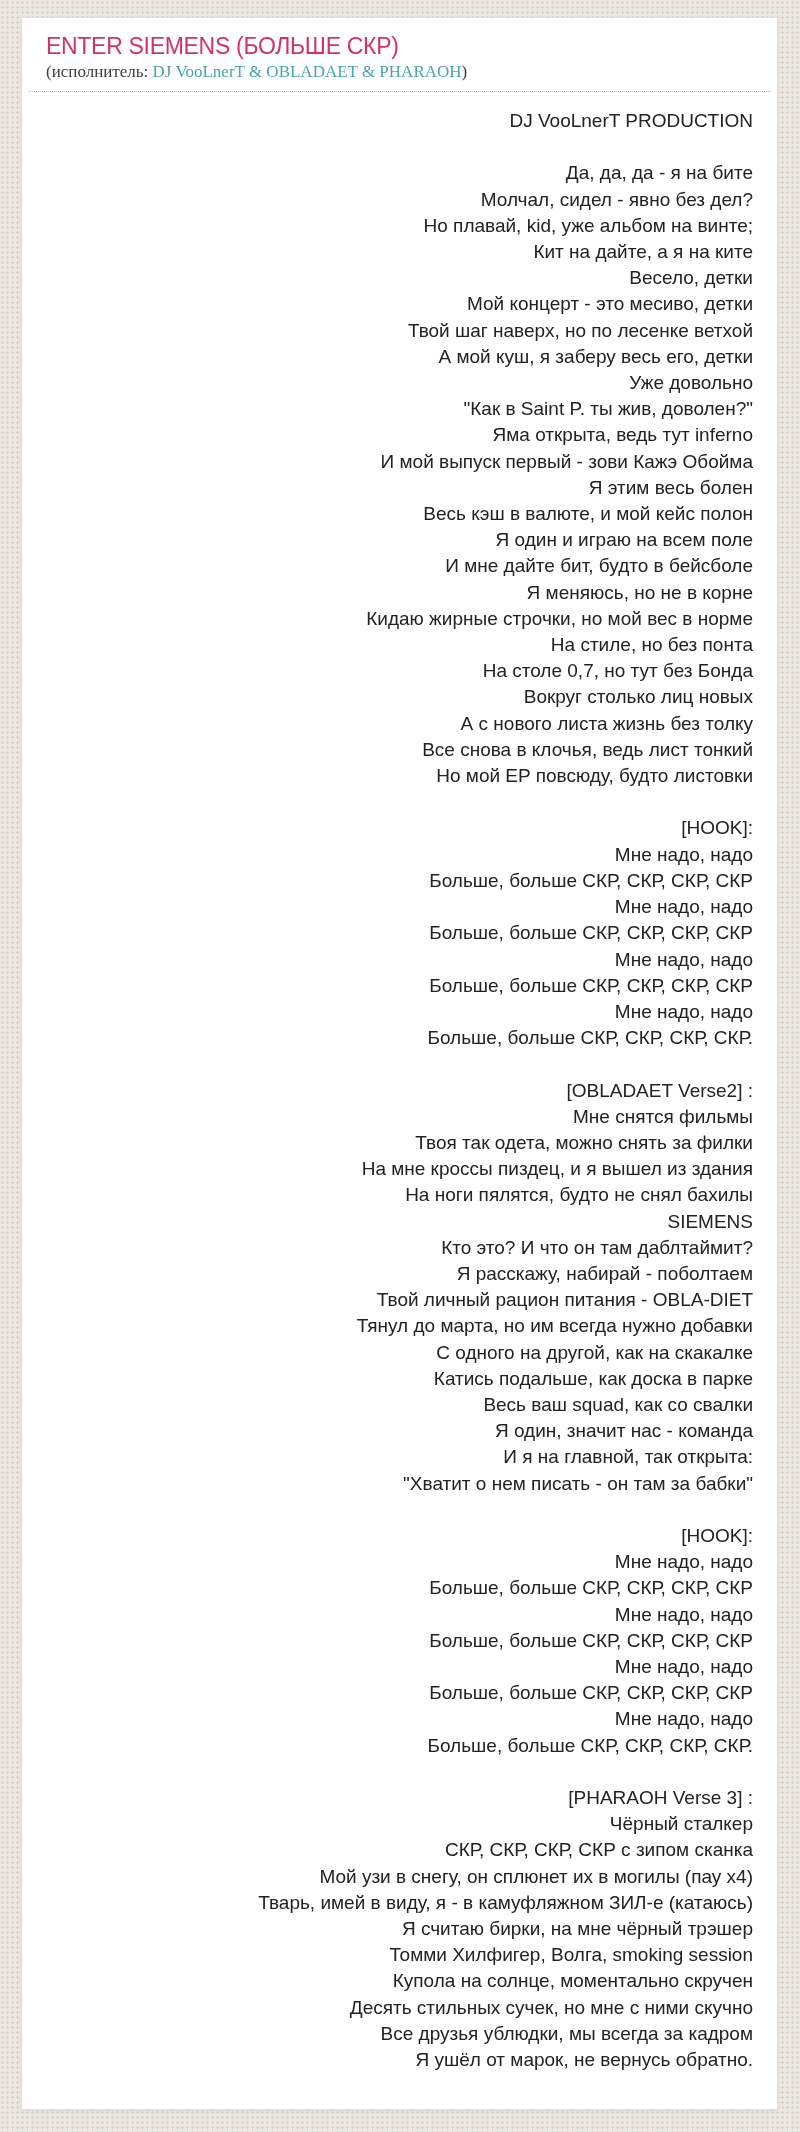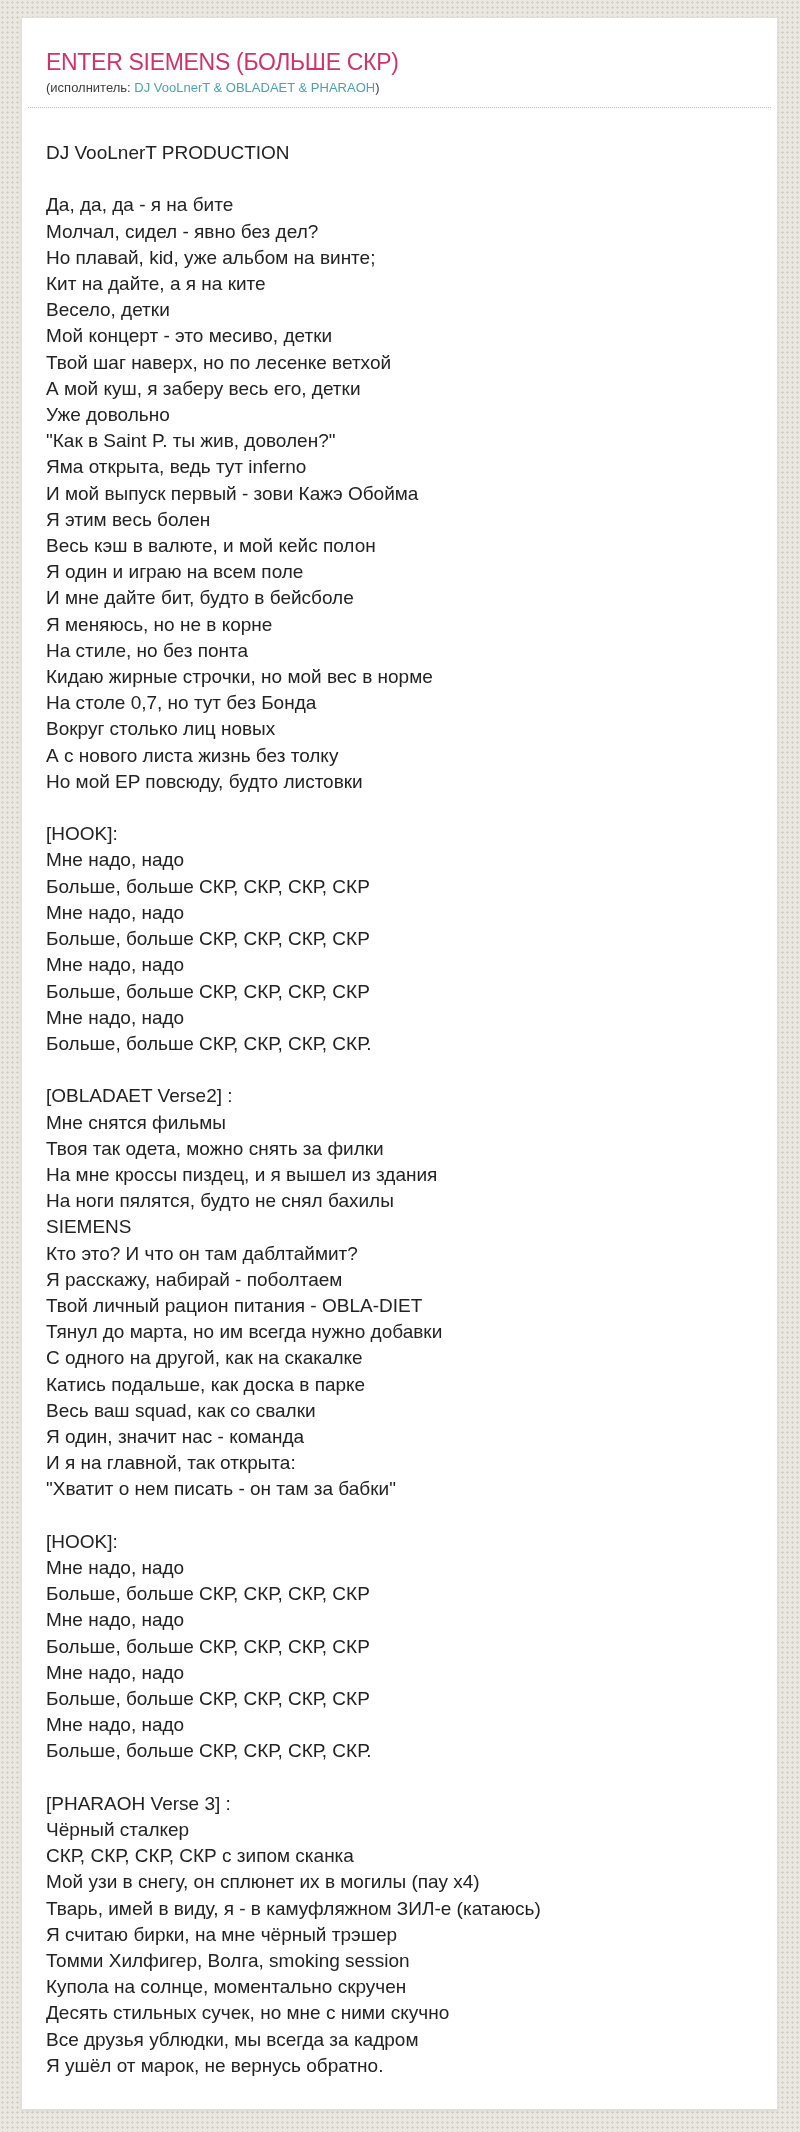--- a/index.html
+++ b/index.html
@@ -21,45 +21,47 @@
   }
   .card {
     background: #ffffff;
     border: 1px solid #e3dfd8;
     box-shadow: 0 1px 3px rgba(0,0,0,0.07);
     box-sizing: border-box;
     width: 757px;
     min-height: 2093px;
   }
   .header {
-    margin: 16px 6px;
+    margin: 0 6px;
     padding: 13px 18px 8px 18px;
     border-bottom: 1px dotted #a3c6ce;
   }
   .title {
     margin: 0;
     font-size: 23px;
     font-weight: normal;
     letter-spacing: -0.3px;
     line-height: 30px;
     color: #d13367;
   }
   .artist-line {
-    font-size: 13px;
+    font-size: 17px;
     line-height: 22px;
     color: #3d3d3d;
+    font-family: Liberation Serif, serif;
   }
   .artist-links {
     color: #4aa3ae;
     text-decoration: none;
   }
   .lyrics {
     padding: 16px 24px 12px 24px;
     font-size: 19px;
     color: #222222;
+    text-align: right;
   }
   .lyric-line {
     line-height: 26.2px;
     min-height: 26.2px;
     white-space: pre-wrap;
   }
 </style>
 </head>
 <body>
 
@@ -82,25 +84,26 @@
         <div class="lyric-line">А мой куш, я заберу весь его, детки</div>
         <div class="lyric-line">Уже довольно</div>
         <div class="lyric-line">"Как в Saint P. ты жив, доволен?"</div>
         <div class="lyric-line">Яма открыта, ведь тут inferno</div>
         <div class="lyric-line">И мой выпуск первый - зови Кажэ Обойма</div>
         <div class="lyric-line">Я этим весь болен</div>
         <div class="lyric-line">Весь кэш в валюте, и мой кейс полон</div>
         <div class="lyric-line">Я один и играю на всем поле</div>
         <div class="lyric-line">И мне дайте бит, будто в бейсболе</div>
         <div class="lyric-line">Я меняюсь, но не в корне</div>
+        <div class="lyric-line">Кидаю жирные строчки, но мой вес в норме</div>
         <div class="lyric-line">На стиле, но без понта</div>
-        <div class="lyric-line">Кидаю жирные строчки, но мой вес в норме</div>
         <div class="lyric-line">На столе 0,7, но тут без Бонда</div>
         <div class="lyric-line">Вокруг столько лиц новых</div>
         <div class="lyric-line">А с нового листа жизнь без толку</div>
+        <div class="lyric-line">Все снова в клочья, ведь лист тонкий</div>
         <div class="lyric-line">Но мой EP повсюду, будто листовки</div>
         <div class="lyric-line">&nbsp;</div>
         <div class="lyric-line">[HOOK]:</div>
         <div class="lyric-line">Мне надо, надо</div>
         <div class="lyric-line">Больше, больше СКР, СКР, СКР, СКР</div>
         <div class="lyric-line">Мне надо, надо</div>
         <div class="lyric-line">Больше, больше СКР, СКР, СКР, СКР</div>
         <div class="lyric-line">Мне надо, надо</div>
         <div class="lyric-line">Больше, больше СКР, СКР, СКР, СКР</div>
         <div class="lyric-line">Мне надо, надо</div>

